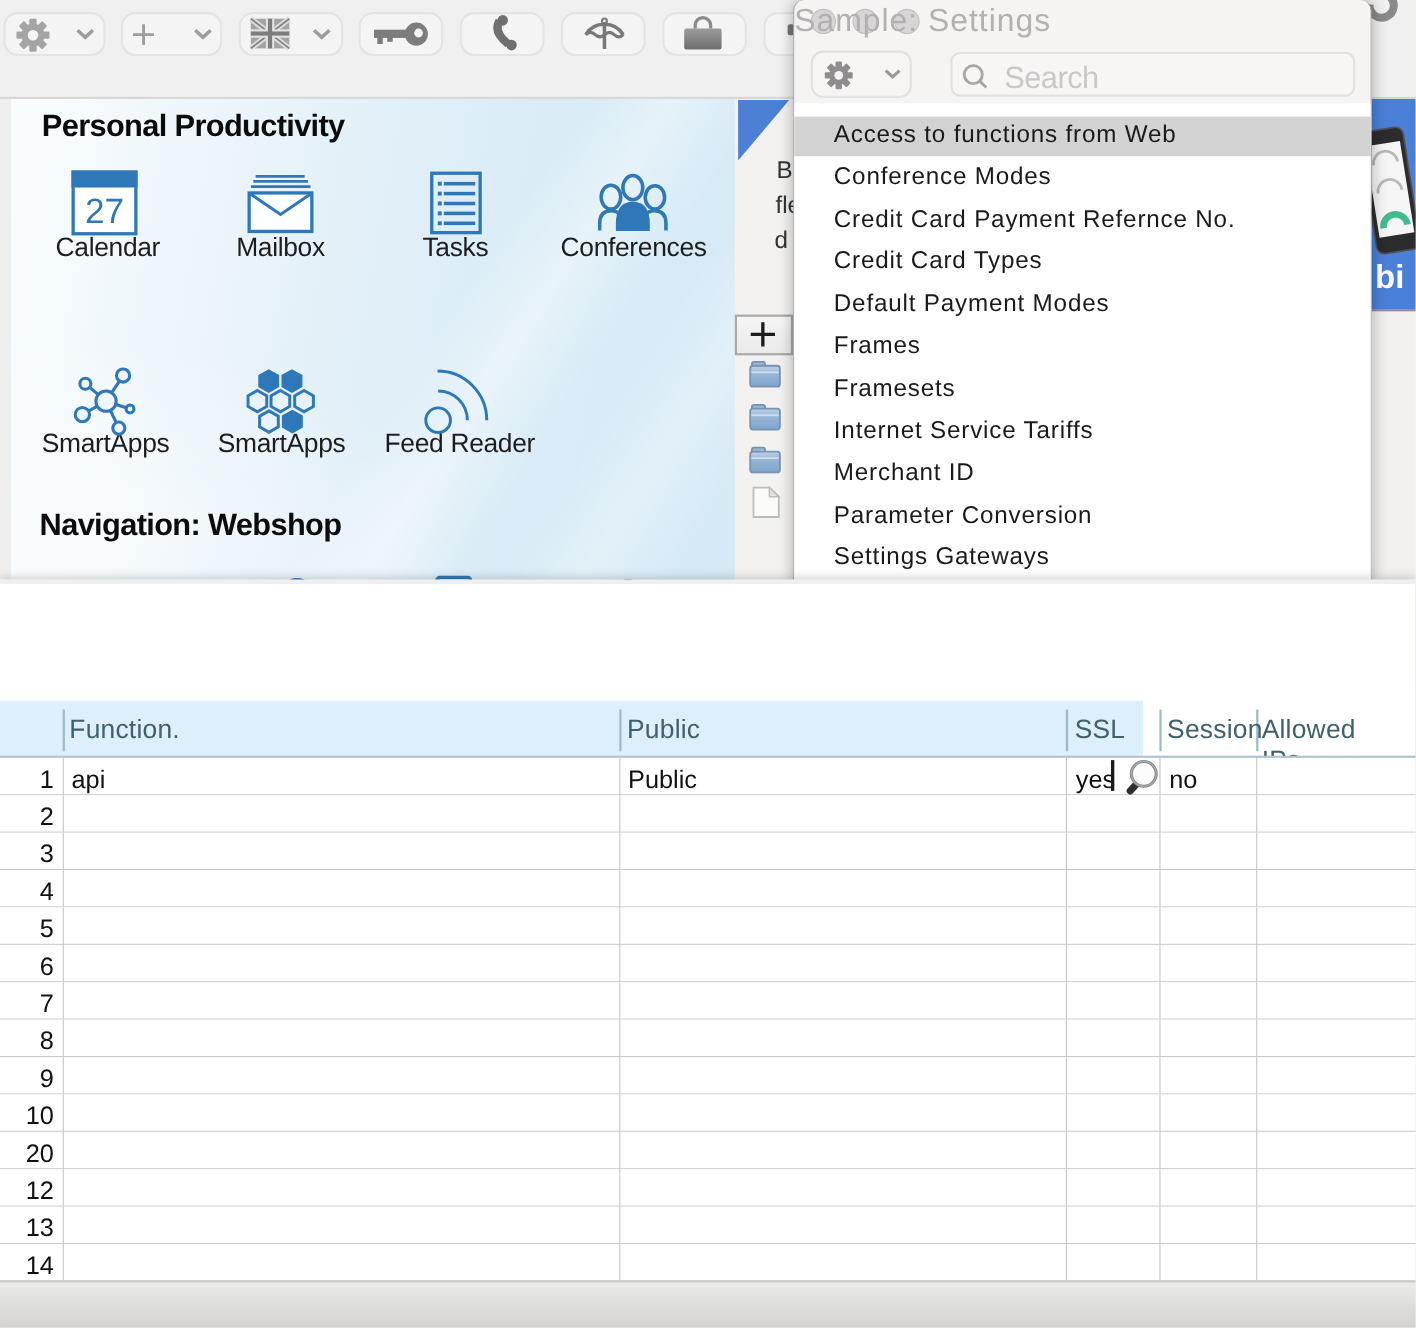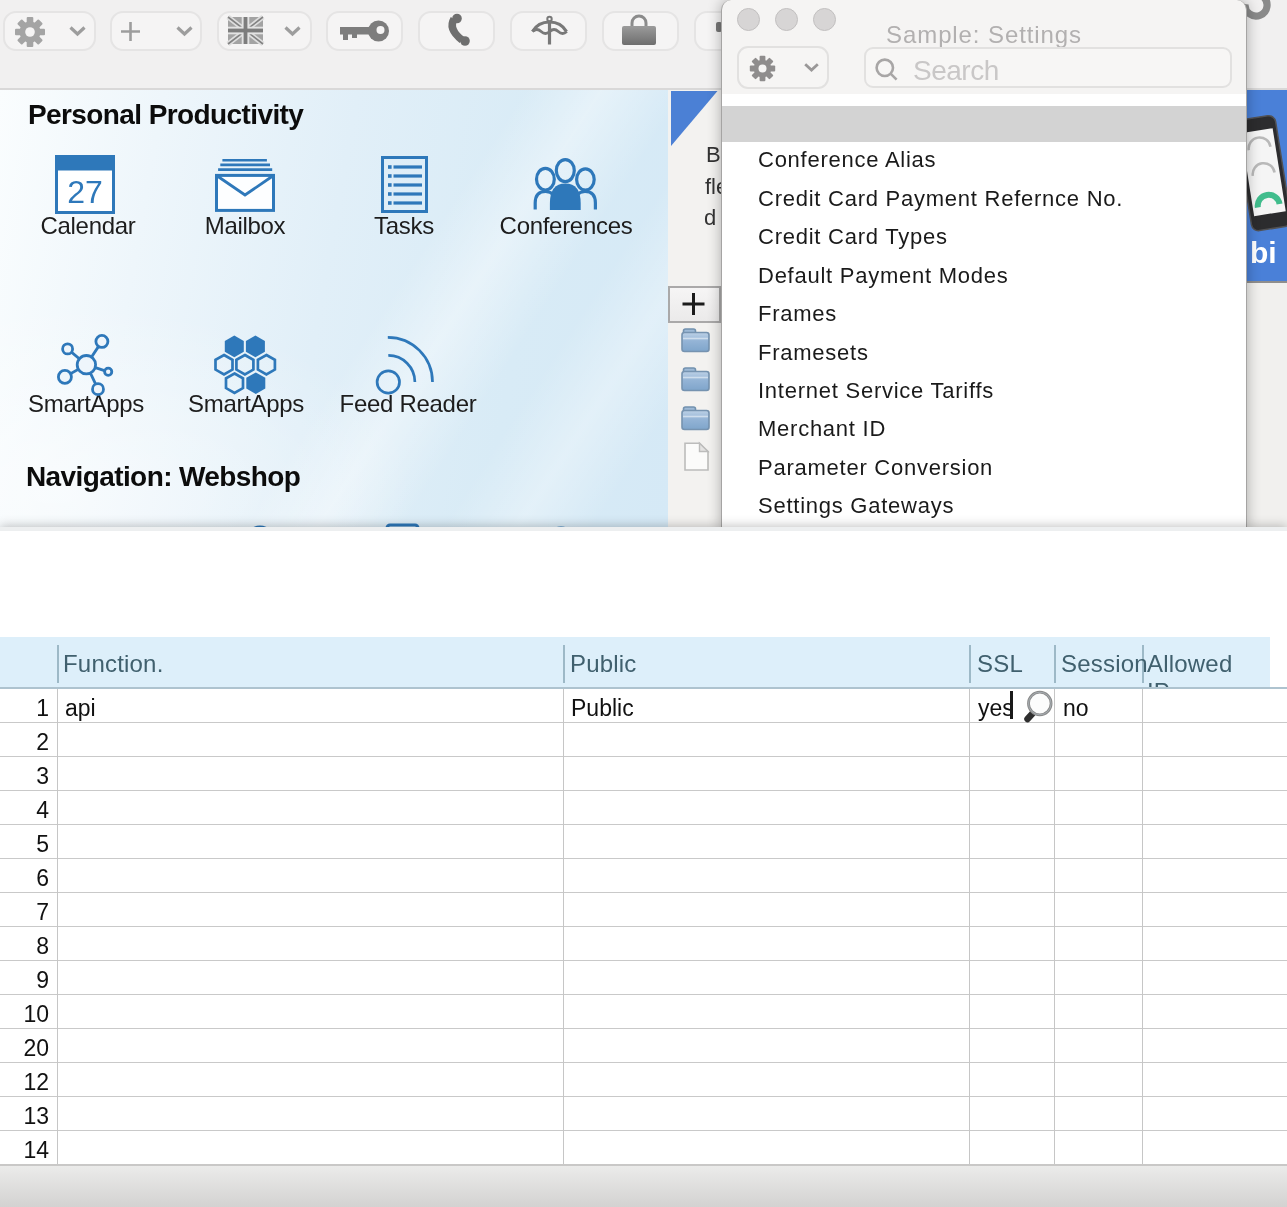--- a/index.html
+++ b/index.html
@@ -7,21 +7,21 @@
   body { font-family:"Liberation Sans", sans-serif; position:relative; background:#f0efef; }
   #screen { position:absolute; left:0; top:0; width:1287px; height:1207px; overflow:hidden; }
   .abs { position:absolute; }
   svg { position:absolute; overflow:visible; }
 
   
   .toolbar { left:0; top:0; width:1287px; height:90px; background:#f1f0f0; border-bottom:2px solid #d9d8d8; }
   .tbtn { position:absolute; top:11px; height:40px; border:2px solid #e5e4e4; border-radius:13px; background:#f5f4f4; }
 
   
-  .bluepane { left:0; top:90px; width:668px; height:441px;
+  .bluepane { left:10px; top:90px; width:668px; height:441px;
     background:
       linear-gradient(123deg, rgba(255,255,255,0) 55%, rgba(255,255,255,0.38) 63%, rgba(255,255,255,0) 72%),
       linear-gradient(123deg, rgba(255,255,255,0) 76%, rgba(255,255,255,0.30) 84%, rgba(255,255,255,0) 92%),
       radial-gradient(90% 70% at 8% 90%, rgba(255,255,255,0.55), rgba(255,255,255,0) 60%),
       linear-gradient(100deg,#fafdfe 0%, #eef6fb 22%, #e1eff8 48%, #d8ebf6 75%, #d5e9f6 100%); }
   .h1 { position:absolute; font-size:28px; font-weight:bold; color:#0c0c0c; letter-spacing:-0.6px; white-space:nowrap; }
   .iconlabel { position:absolute; font-size:24px; color:#1d1d1d; letter-spacing:-0.3px; text-align:center; white-space:nowrap; transform:translateX(-50%); }
 
   
   .midstrip { left:668px; top:90px; width:54px; height:441px; background:#f3f2f0; }
@@ -32,35 +32,35 @@
   .rightstrip { left:1247px; top:0; width:40px; height:622px; background:#f1f0ee; }
   .rstoolbar { position:absolute; left:0; top:0; width:40px; height:90px; background:#f1f0f0; border-bottom:2px solid #d9d8d8; }
   .bluetile { position:absolute; left:0; top:90px; width:40px; height:191px; background:#4a80d8; overflow:hidden; }
   .bitext { position:absolute; left:3px; top:146px; font-size:30px; font-weight:bold; color:#fff; }
   .rsdivider { position:absolute; left:0; top:281px; width:40px; height:2px; background:#8f8e8d; }
 
   
   .settings { left:721px; top:0; width:526px; height:531px; background:#f5f4f3;
     border-left:1px solid #a5a4a3; border-right:1px solid #a5a4a3; border-radius:10px 10px 0 0; box-shadow:0 0 14px rgba(0,0,0,0.30); }
   .tl { position:absolute; border-radius:50%; }
-  .settitle { position:absolute; width:100%; text-align:center; top:21px; font-size:24px; font-weight:normal; color:#b2b0b0; letter-spacing:0.9px; }
+  .settitle { position:absolute; width:100%; text-align:left; top:3px; font-size:29px; font-weight:normal; color:#b2b0b0; letter-spacing:0.9px; }
   .gearbtn { position:absolute; left:15px; top:46px; width:92px; height:43px; border:2px solid #e2e1e0; border-radius:11px; background:#f6f5f4; }
   .searchfield { position:absolute; left:142px; top:47px; width:368px; height:41px; border:2px solid #e2e1e0; border-radius:9px; background:#f7f6f5; }
   .searchtxt { position:absolute; left:191px; top:55px; font-size:28px; color:#c9c7c7; letter-spacing:-0.5px; }
   .setlist { position:absolute; left:0px; top:94px; width:524px; height:437px; background:#ffffff; }
   .sethl { position:absolute; left:0; top:12px; width:524px; height:36px; background:#d3d3d3; }
   .setitem { position:absolute; left:36px; font-size:22px; color:#1a1a1a; letter-spacing:0.75px; white-space:nowrap; }
 
   
   .updatewin { left:0; top:527px; width:1287px; height:680px; background:#fff; box-shadow:0 -1px 10px rgba(0,0,0,0.25); }
   .utopline { position:absolute; left:0; top:0; width:1287px; height:4px; background:#edeff0; }
   .utitlebar { position:absolute; left:0; top:4px; width:1287px; height:106px;
      background:linear-gradient(#dcdcdc 0%, #d5d5d5 35%, #cdcdcd 70%, #c5c5c5 100%); border-bottom:2px solid #ababab; }
   .utitle { position:absolute; top:5.5px; left:768px; transform:translateX(-50%); font-size:25px; font-weight:normal; color:#333333; letter-spacing:1.2px; white-space:nowrap; }
-  .thead { position:absolute; left:0; top:110px; width:1270px; height:50px; background:#ddeffa; }
+  .thead { position:absolute; left:0; top:110px; width:1039px; height:50px; background:#ddeffa; }
   .thead .ht { position:absolute; top:12.5px; font-size:24px; color:#40606e; letter-spacing:0.2px; }
   .hborder { position:absolute; top:8px; height:38px; width:2px; background:#9db9c7; }
   .theadbot { position:absolute; left:0; top:160px; width:1287px; height:2px; background:#aec3cf; }
   .rows { position:absolute; left:0; top:162px; width:1287px; }
   .trow { position:absolute; left:0; width:1287px; height:34px; background:#fff; border-bottom:1px solid #c9c9c9; }
   .rnum { position:absolute; left:0; top:6px; width:49px; text-align:right; font-size:23px; color:#111; }
   .cborder { position:absolute; top:0; height:34px; width:1px; background:#c6c6c6; }
   .cell { position:absolute; top:6px; font-size:23px; color:#111; }
   .ufooter { position:absolute; left:0; top:637px; width:1287px; height:43px;
      background:linear-gradient(#ebebea,#d3d2d1); border-top:2px solid #c9c8c7; }
@@ -337,21 +337,22 @@
       <path d="M1.2,1.2 L7.5,7 L13.8,1.2" fill="none" stroke="#9a9898" stroke-width="2.8"></path>
     </svg>
     <div class="searchfield"></div>
     <svg style="left:152px; top:57px;" width="25" height="25" viewBox="0 0 25 25">
       <circle cx="10.8" cy="10.8" r="8.2" fill="none" stroke="#a8a6a6" stroke-width="2.6"></circle>
       <path d="M16.6,16.6 L22.6,22.6" stroke="#a8a6a6" stroke-width="2.6"></path>
     </svg>
     <div class="searchtxt">Search</div>
     <div class="setlist">
       <div class="sethl"></div>
-      <div class="setitem" style="top:53.3px;">Conference Alias</div>
+      <div class="setitem" style="top:14.8px;">Access to functions from Web</div>
+      <div class="setitem" style="top:53.3px;">Conference Modes</div>
       <div class="setitem" style="top:91.7px;">Credit Card Payment Refernce No.</div>
       <div class="setitem" style="top:130.2px;">Credit Card Types</div>
       <div class="setitem" style="top:168.6px;">Default Payment Modes</div>
       <div class="setitem" style="top:207.1px;">Frames</div>
       <div class="setitem" style="top:245.5px;">Framesets</div>
       <div class="setitem" style="top:284.0px;">Internet Service Tariffs</div>
       <div class="setitem" style="top:322.4px;">Merchant ID</div>
       <div class="setitem" style="top:360.9px;">Parameter Conversion</div>
       <div class="setitem" style="top:399.3px;">Settings Gateways</div>
     </div>

